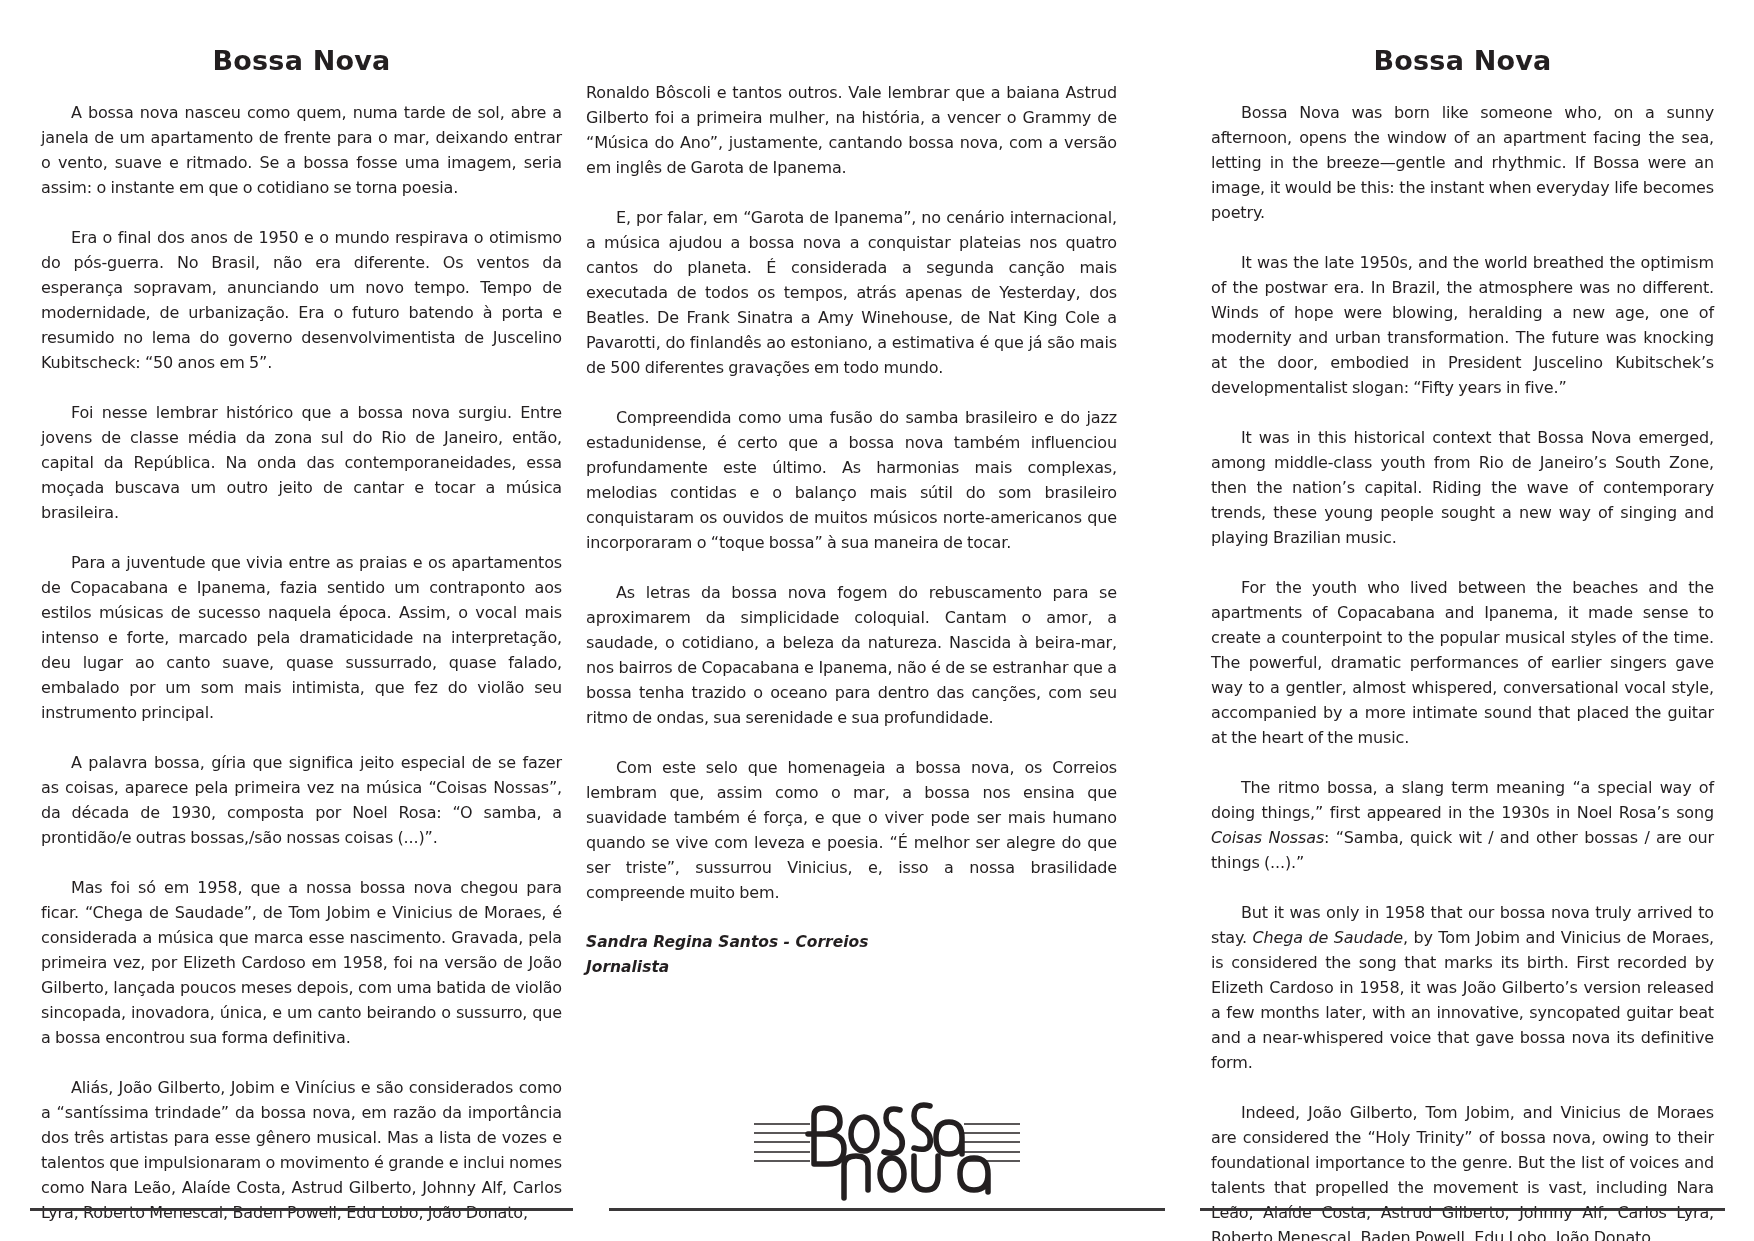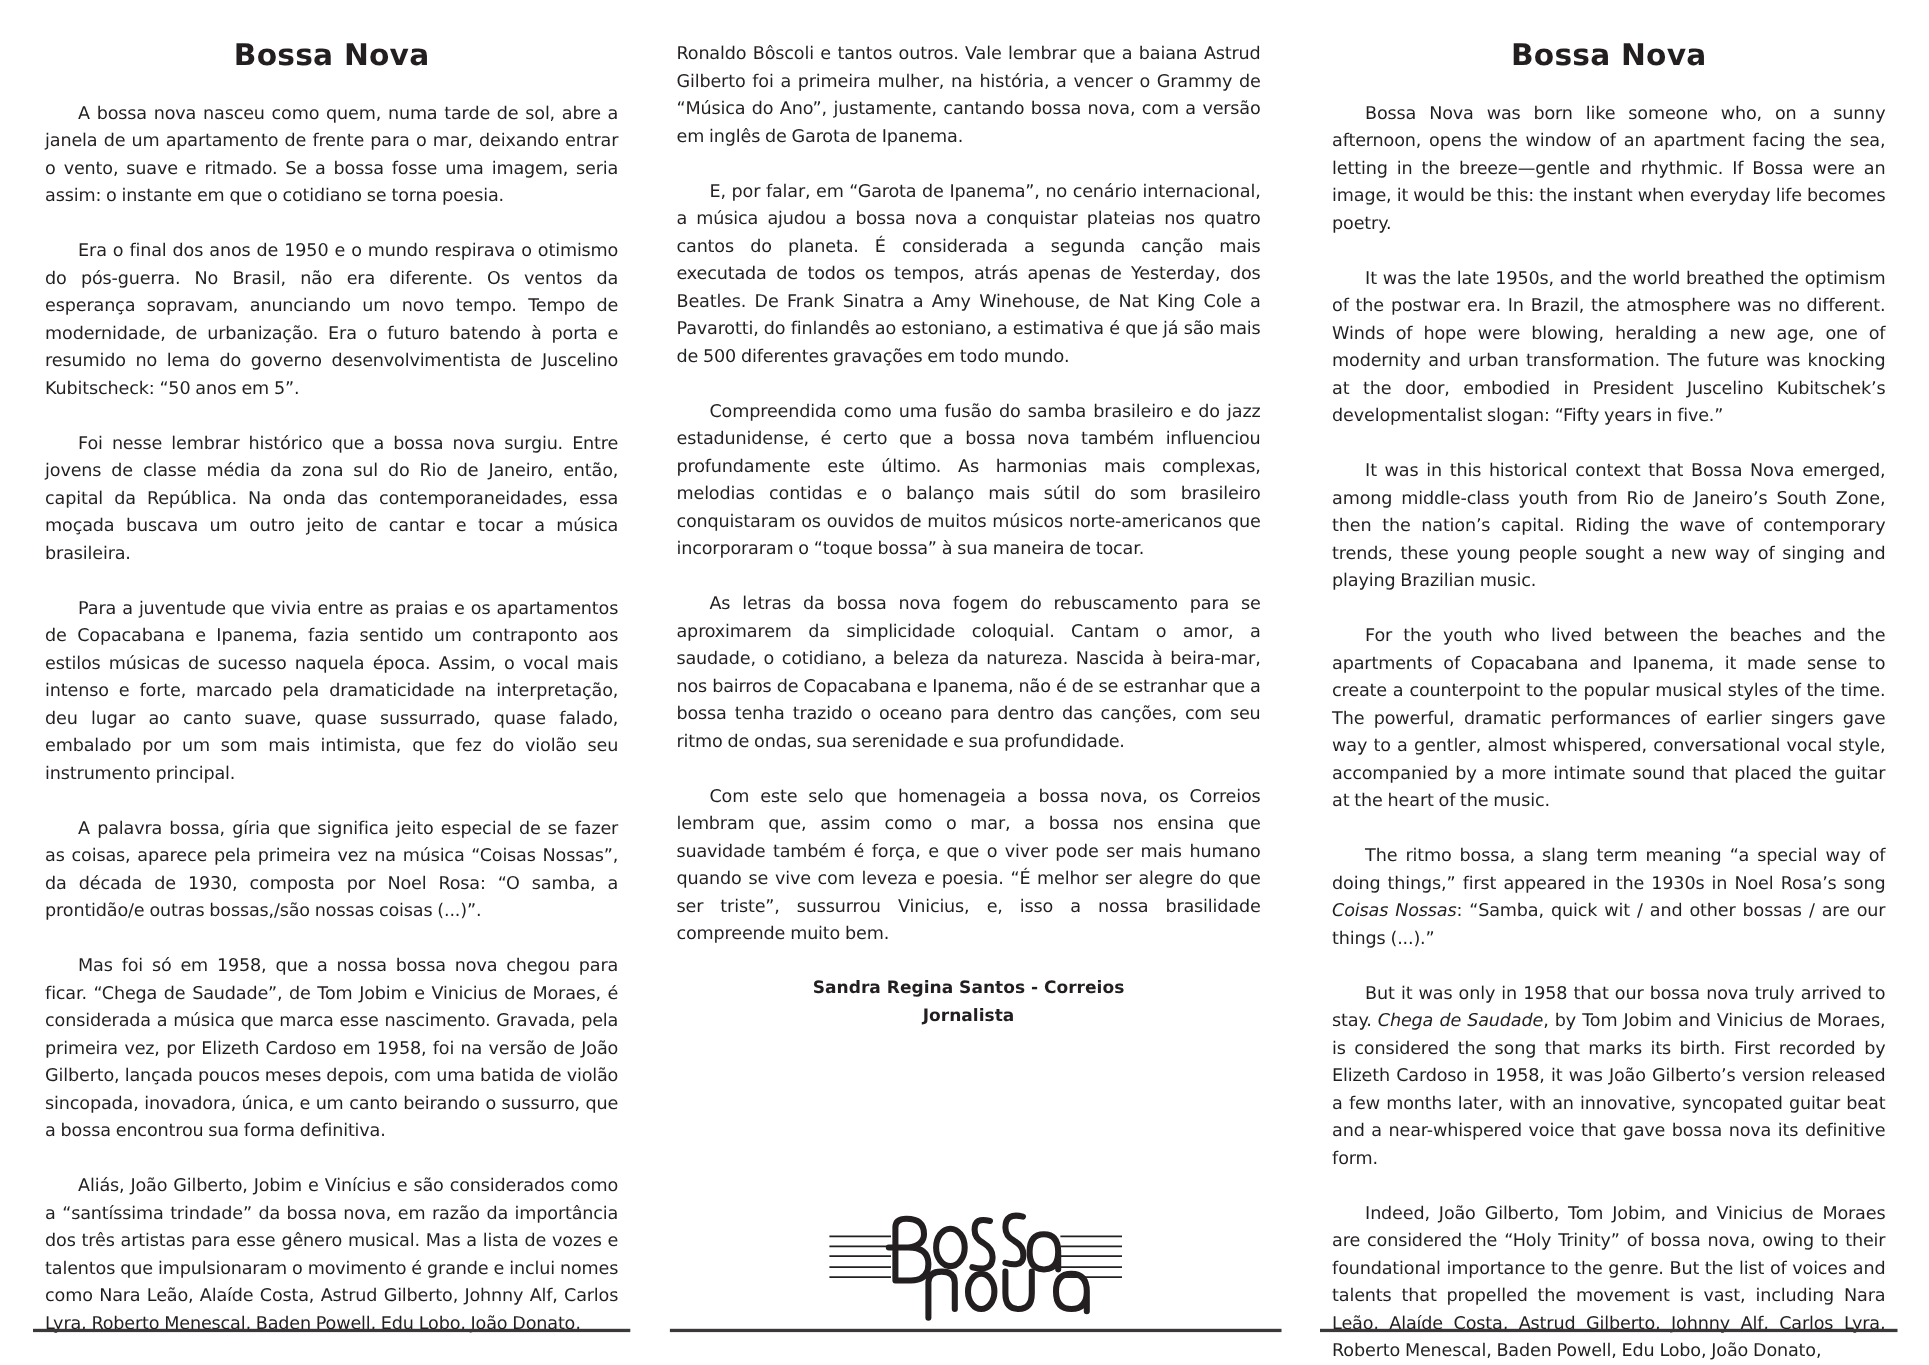--- a/index.html
+++ b/index.html
@@ -1,28 +1,28 @@
 <!DOCTYPE html>
 <html><head>
 <meta charset="utf-8">
 <style>
   html, body { margin: 0; padding: 0; background: #ffffff; }
   body { width: 1754px; height: 1241px; position: relative; overflow: hidden;
          font-family: "DejaVu Sans", "Liberation Sans", sans-serif; color: #231f20; }
   .col { position: absolute; top: 0; }
   .col-left { left: 41px; width: 521px; }
-  .col-mid { left: 615px; width: 531px; }
+  .col-mid { left: 586px; width: 531px; margin-top: 44px; }
   .col-right { left: 1211px; width: 503px; }
   .title { text-align: center; font-weight: bold; font-size: 27px; line-height: 32px;
-           margin: 0; padding-top: 35px; height: 55px; letter-spacing: 0.2px; }
+           margin: 0; padding-top: 45px; height: 55px; letter-spacing: 0.2px; }
   .col-mid .paras { padding-top: 36px; }
   .para { margin: 0 0 25px 0; font-size: 16px; line-height: 25px; text-align: justify;
           text-indent: 30px; hyphens: manual; letter-spacing: -0.15px; word-spacing: -0.5px; }
   .para em { font-style: italic; }
-  .signature { text-align: center; font-weight: bold; font-size: 15.5px;
+  .signature { text-align: left; font-style: italic; font-weight: bold; font-size: 15.5px;
                line-height: 25px; margin-top: 8px; }
   .logo { position: absolute; left: 752px; top: 1094px; width: 270px; height: 112px; }
   .rule { position: absolute; top: 1208px; height: 3px; background: #3a3839; }
   .rule-left { left: 30px; width: 543px; }
   .rule-mid { left: 609px; width: 556px; }
   .rule-right { left: 1200px; width: 525px; }
 </style>
 </head>
 <body>
 

